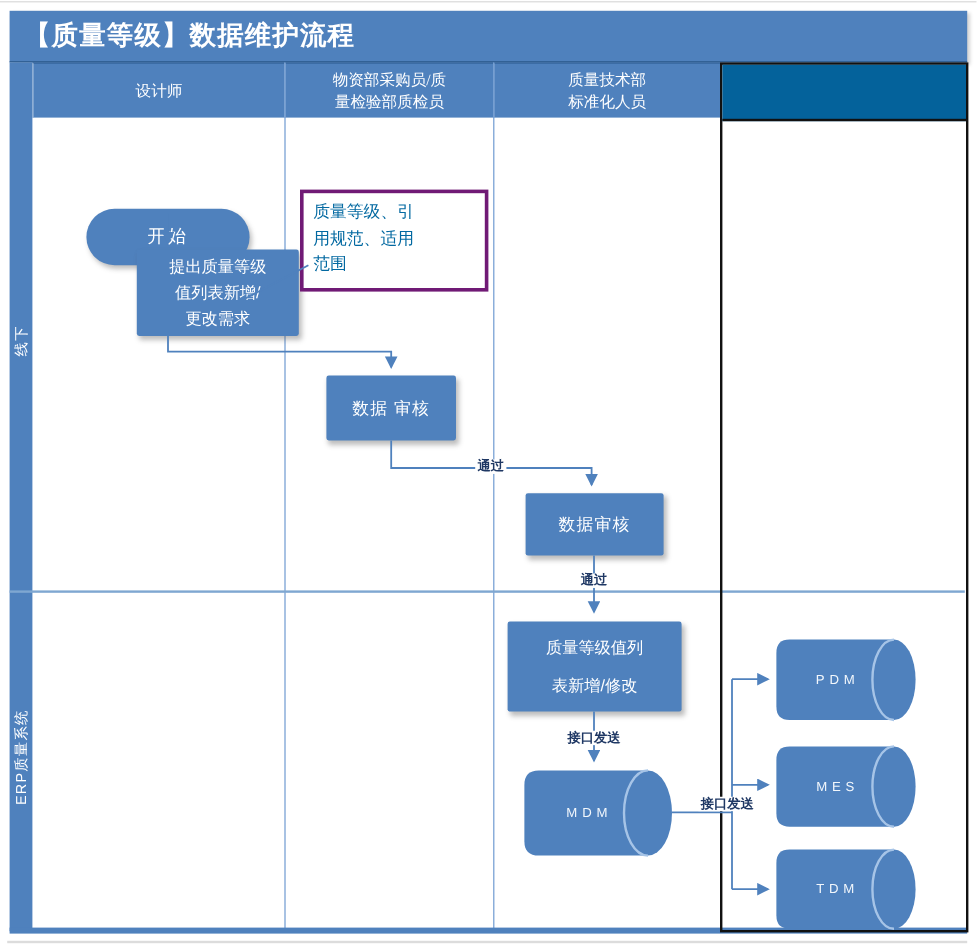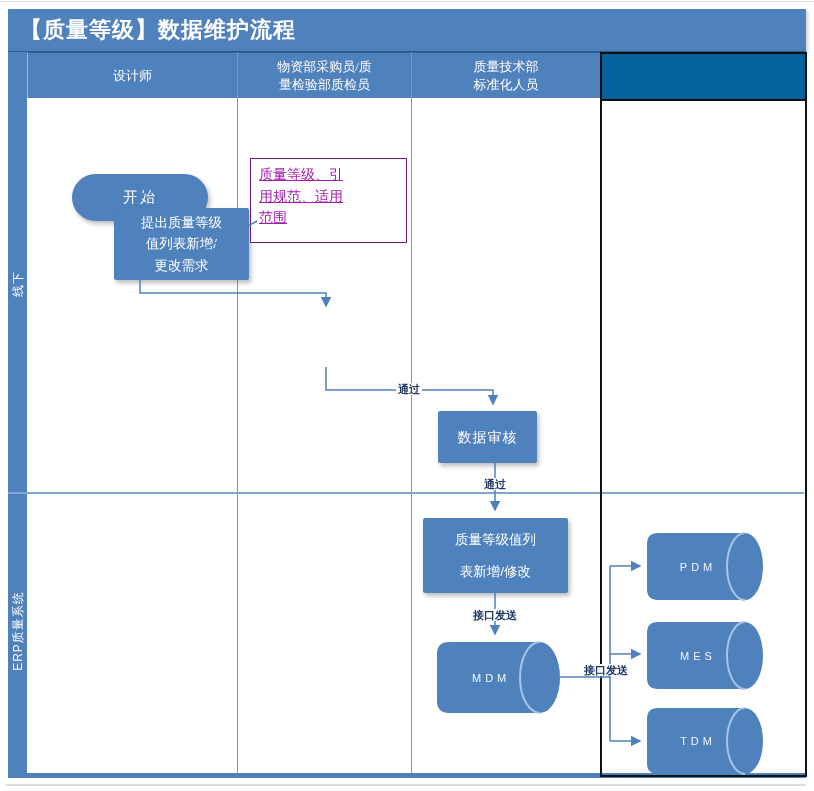--- a/index.html
+++ b/index.html
@@ -33,23 +33,23 @@
   .blackbox .col4-header{position:absolute;left:0;top:0;right:0;height:45px;background:#04629b;
     border-bottom:2px solid #111;}
 
   
   .node{position:absolute;background:#4f81bd;color:#fff;display:flex;align-items:center;
     justify-content:center;text-align:center;box-sizing:border-box;
     box-shadow:2px 3px 4px rgba(90,90,90,.4);z-index:3;}
   .pill{border-radius:24px;font-size:15px;letter-spacing:2px;}
   .rect{border-radius:2px;font-size:13.5px;white-space:pre-line;line-height:1.6;}
   .rect.wide-lines{line-height:2.3;}
-  .annotation{position:absolute;background:#fff;border:1px solid #701a75;color:#a21caf;
+  .annotation{position:absolute;background:#fff;border:3px solid #701a75;color:#0369a1;
     font-size:14px;line-height:1.55;white-space:pre-line;padding:5px 8px;box-sizing:border-box;
-    z-index:3;text-align:left;text-decoration:underline;}
+    z-index:3;text-align:left;}
 
   
   .cyl{position:absolute;z-index:4;}
   .cyl svg{position:absolute;left:0;top:0;overflow:visible;}
   .cyl .cyl-label{position:absolute;left:0;top:0;width:88%;height:100%;display:flex;
     align-items:center;justify-content:center;color:#f2f7fc;font-size:11px;letter-spacing:4px;}
 
   
   .elabel{position:absolute;transform:translate(-50%,-50%);background:#fff;padding:0 2px;
     font-size:11px;font-weight:bold;color:#1f3864;z-index:6;line-height:1.1;}
@@ -89,22 +89,23 @@
   <div class="node pill" style="left:72px;top:130px;width:136px;height:47px;margin-top:44px;">开始</div>
 
   <div class="node rect" style="left:72px;top:208px;width:135px;height:72px;margin-left:42px;">提出质量等级
 值列表新增/
 更改需求</div>
 
   <div class="annotation" style="left:250px;top:158px;width:157px;height:85px;">质量等级、引
 用规范、适用
 范围</div>
 
+  <div class="node rect" style="left:272px;top:313px;width:108px;height:54px;font-size:14px;letter-spacing:1px;">数据 审核</div>
 
-  <div class="node rect" style="left:438px;top:411px;width:99px;height:52px;font-size:14px;letter-spacing:1px;">数据审核</div>
+  <div class="node rect" style="left:438px;top:411px;width:115px;height:52px;font-size:14px;letter-spacing:1px;">数据审核</div>
 
   <div class="node rect wide-lines" style="left:423px;top:518px;width:145px;height:75px;">质量等级值列
 表新增/修改</div>
 
   <div class="cyl" style="left:437px;top:642px;width:123px;height:71px;">
     <svg width="123" height="71" viewBox="0 0 123 71">
       <path d="M12,0 L103,0 A20,35.5 0 0 1 103,71 L12,71 Q0,71 0,59 L0,12 Q0,0 12,0 Z" fill="#4f81bd"></path>
       <path d="M103,0 A20,35.5 0 0 0 103,71" fill="none" stroke="#a6c4e7" stroke-width="2"></path>
     </svg>
     <span class="cyl-label">MDM</span>

